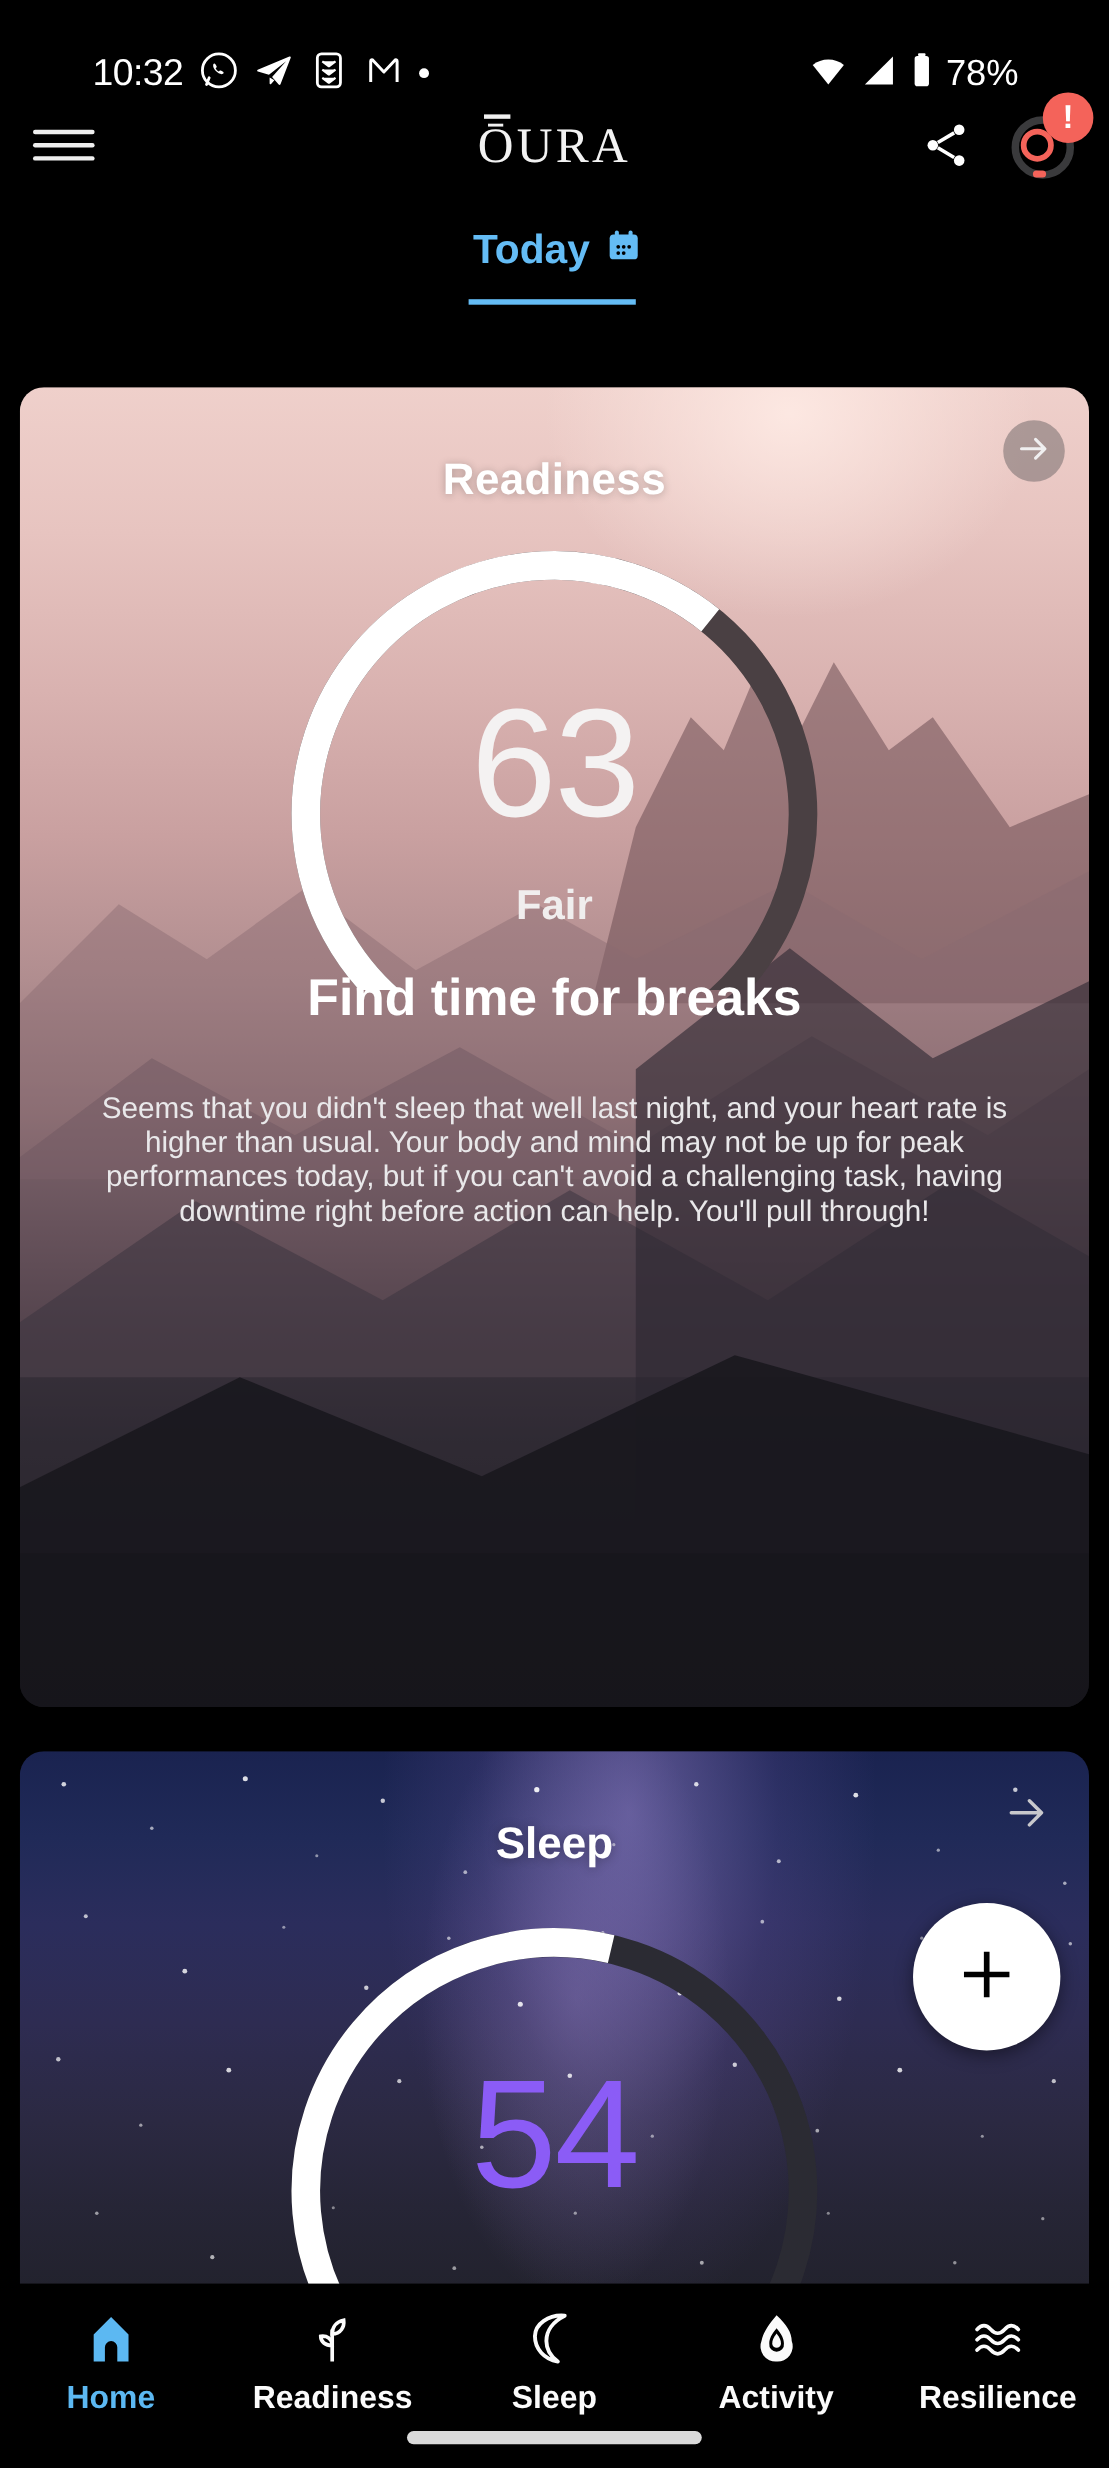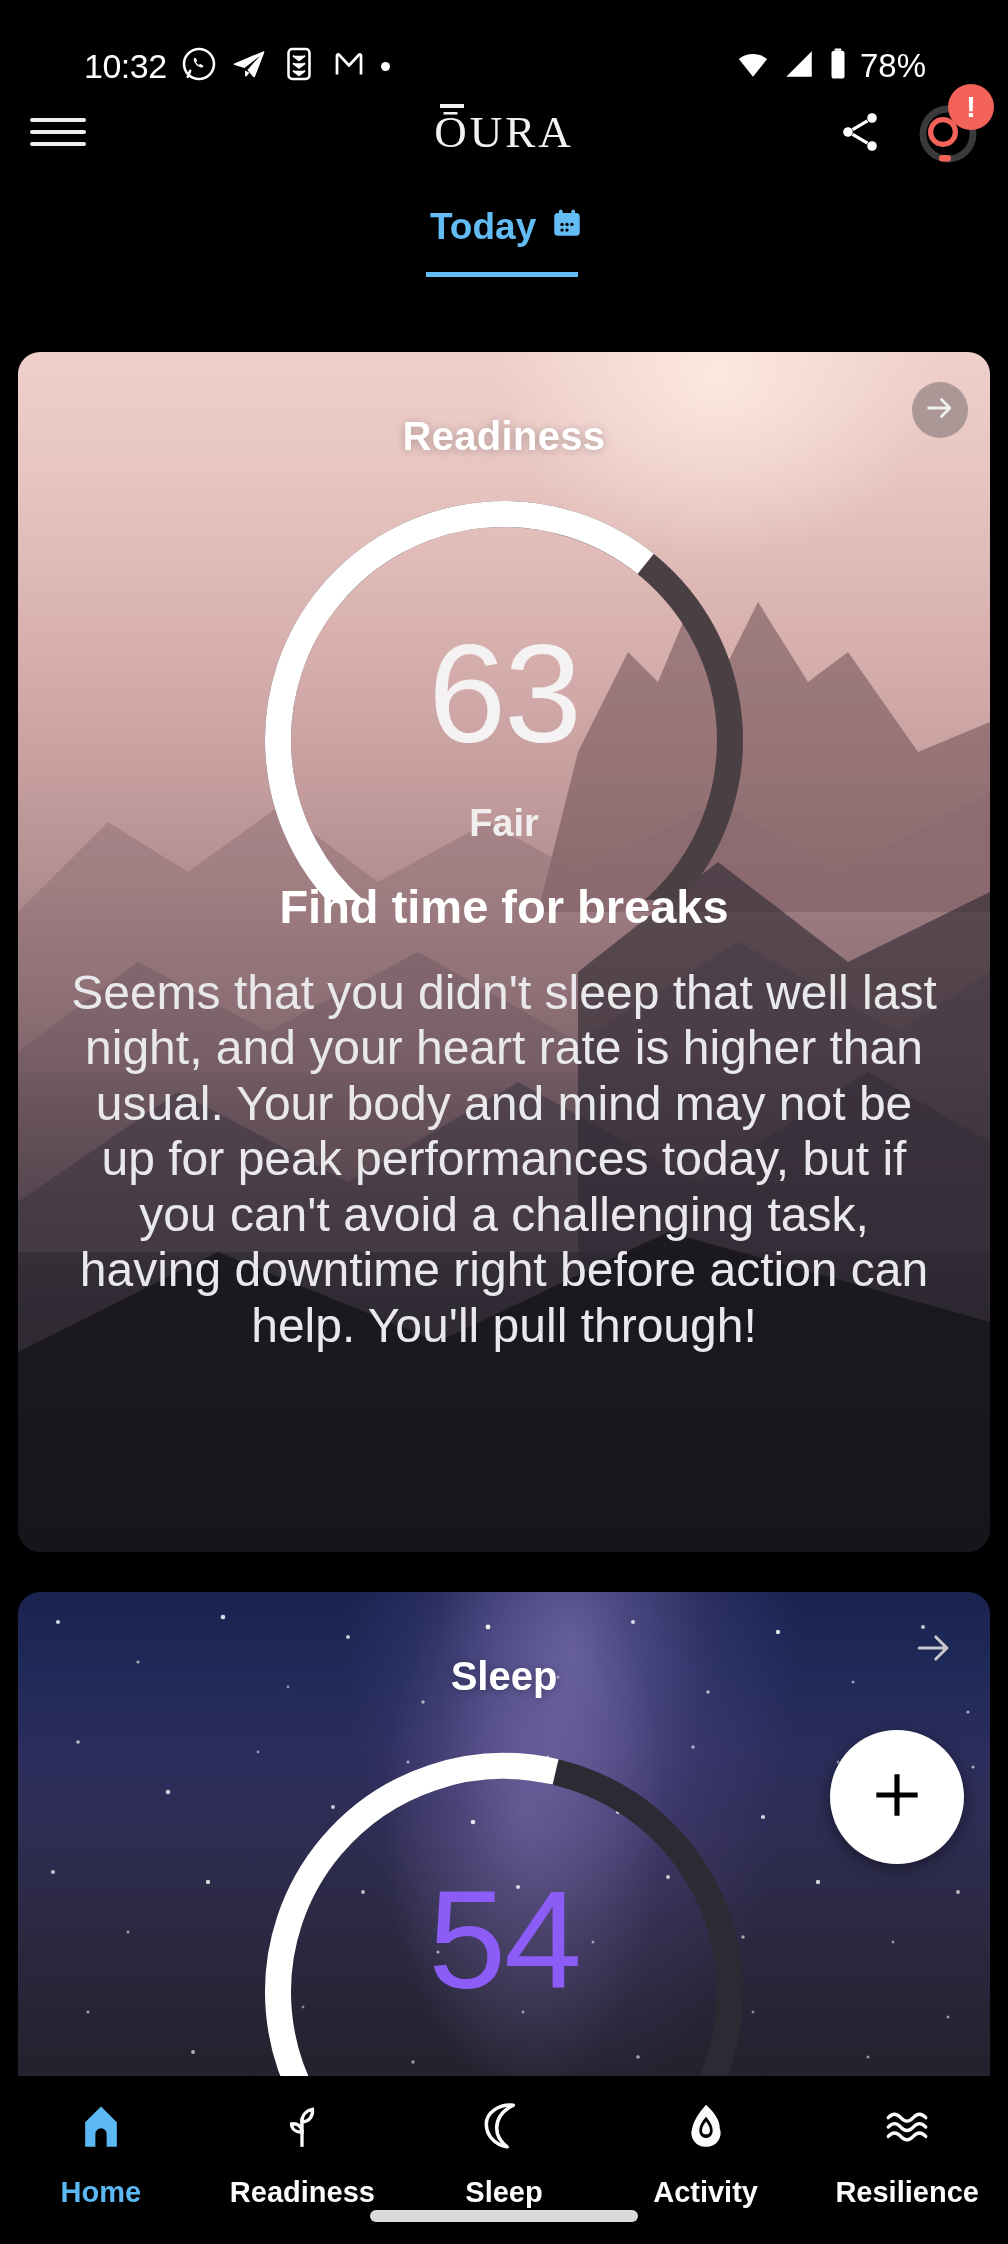--- a/index.html
+++ b/index.html
@@ -106,22 +106,22 @@
   }
   .score-label {
     position:absolute; top:450px; left:0; width:972px; text-align:center;
     color:#f0eeee; font-size:38px; font-weight:700;
   }
   .card-headline {
     position:absolute; top:527px; left:0; width:972px; text-align:center;
     color:#fff; font-size:47px; font-weight:700;
   }
   .card-body {
-    position:absolute; top:613px; left:48px; width:876px; text-align:center;
-    color:#e9e8ea; font-size:48px; line-height:1.155; font-weight:400;
+    position:absolute; top:640px; left:48px; width:876px; text-align:center;
+    color:#e9e8ea; font-size:27px; line-height:1.155; font-weight:400;
   }
 
   
   .card-sleep { top:1240px; height:560px; }
   .sleep-bg {
     position:absolute; inset:0;
     background:
       radial-gradient(ellipse 300px 620px at 57% 10%, rgba(150,130,205,0.55) 0%, rgba(110,90,170,0.2) 45%, rgba(40,40,90,0) 75%),
       radial-gradient(ellipse 200px 400px at 52% 40%, rgba(170,150,215,0.33) 0%, rgba(60,55,120,0) 70%),
       linear-gradient(180deg,
@@ -156,21 +156,21 @@
 
   
   .bottomnav {
     position:absolute; bottom:0; left:0; width:1008px; height:168px;
     background:#000; display:flex; align-items:flex-start; padding-top:22px; z-index:30;
   }
   .navitem {
     flex:1; display:flex; flex-direction:column; align-items:center; gap:10px; cursor:pointer;
   }
   .navicon { height:56px; display:flex; align-items:center; justify-content:center; }
-  .navlabel { font-size:29px; font-weight:700; color:#fbfbfb;margin-top:12px; }
+  .navlabel { font-size:29px; font-weight:700; color:#fbfbfb; }
   .navitem.active .navlabel { color:#5cb8f2; }
   .homebar {
     position:absolute; bottom:22px; left:50%; transform:translateX(-50%);
     width:268px; height:12px; border-radius:6px; background:#dadada; z-index:31;
   }
 </style>
 </head>
 <body>
 
 <div class="screen">

